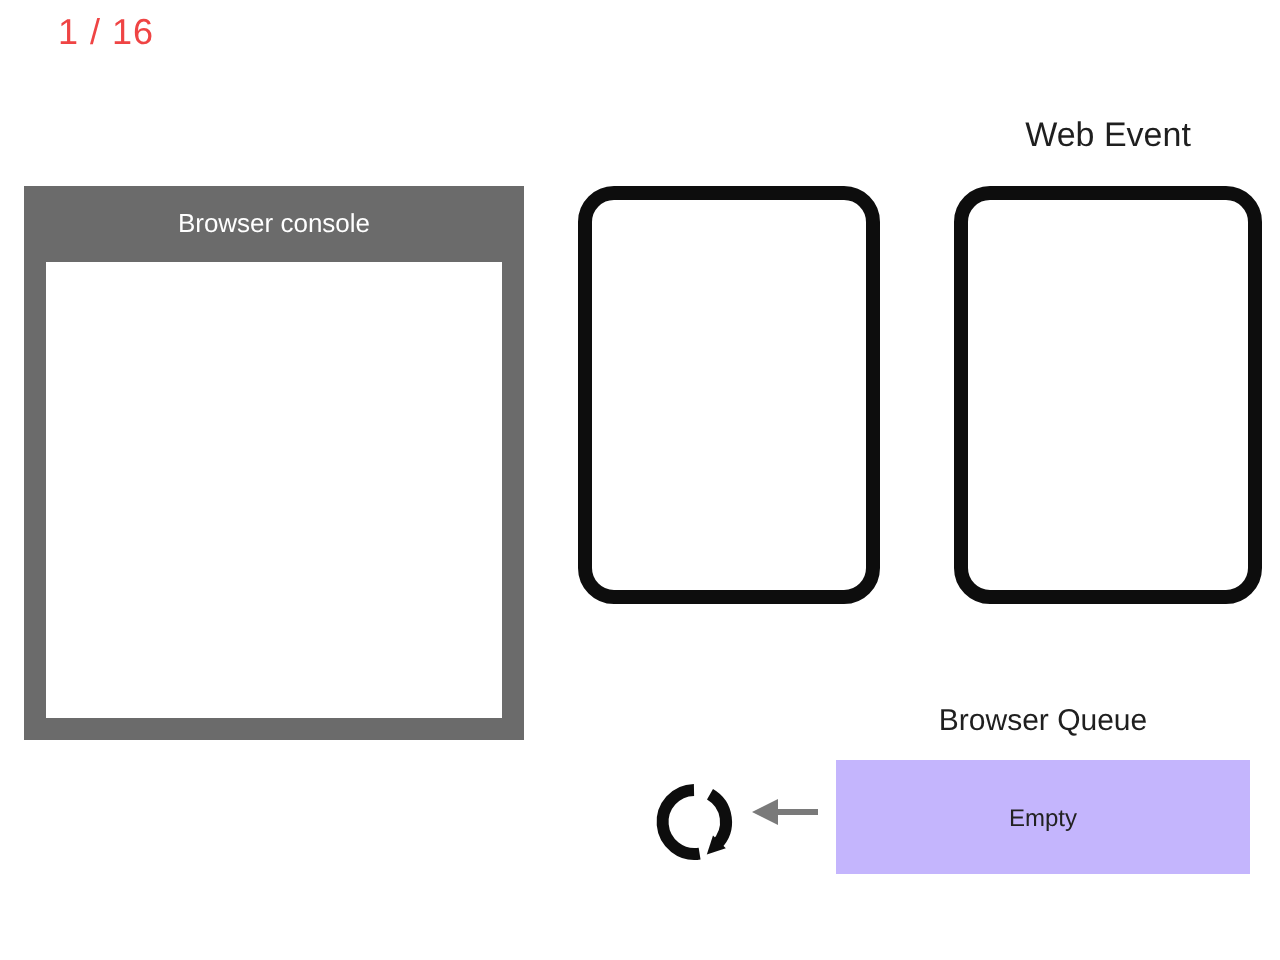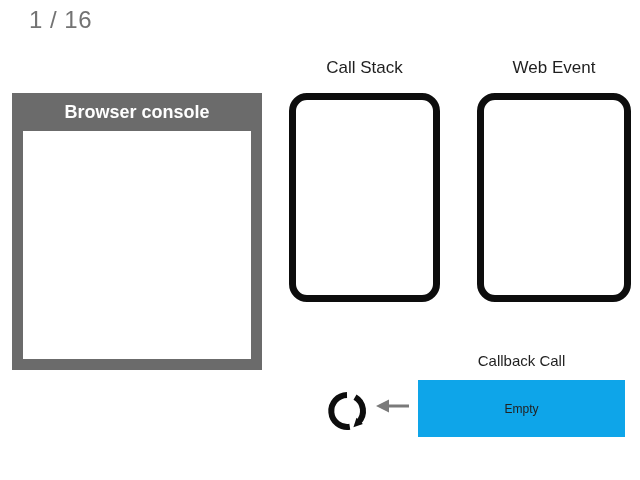--- a/index.html
+++ b/index.html
@@ -13,44 +13,43 @@
     height: 480px;
     background: #ffffff;
     overflow: hidden;
     font-family: "Liberation Sans", sans-serif;
     color: #1f1f1f;
   }
   .page-indicator {
     position: absolute;
     left: 29px;
     top: 6px;
-    font-size: 24px;
-    color: #737373;
+    font-size: 18px;
+    color: #ef4444;
     letter-spacing: 0.5px;
   }
   
   .console {
     position: absolute;
     left: 12px;
     top: 93px;
     width: 250px;
     height: 277px;
     background: #6b6b6b;
   }
   .console-title {
     position: absolute;
     left: 0;
     top: 0;
     width: 100%;
     height: 38px;
     line-height: 38px;
     text-align: center;
-    font-size: 18px;
+    font-size: 13px;
     color: #ffffff;
-    font-weight: bold;
   }
   .console-screen {
     position: absolute;
     left: 11px;
     top: 38px;
     width: 228px;
     height: 228px;
     background: #ffffff;
   }
   
@@ -95,21 +94,21 @@
     width: 34px;
     height: 18px;
   }
   
   .queue-box {
     position: absolute;
     left: 418px;
     top: 380px;
     width: 207px;
     height: 57px;
-    background: #0ea5e9;
+    background: #c4b5fd;
     display: flex;
     align-items: center;
     justify-content: center;
   }
   .queue-status {
     font-size: 12px;
     color: #222222;
   }
 </style>
 </head>
@@ -117,37 +116,36 @@
 
 <div class="slide">
 
   <div class="page-indicator">1 / 16</div>
 
   <div class="console">
     <div class="console-title">Browser console</div>
     <div class="console-screen"></div>
   </div>
 
-  <div class="box-label call-stack-label">Call Stack</div>
   <div class="frame call-stack-box"></div>
 
   <div class="box-label web-apis-label">Web Event</div>
   <div class="frame web-apis-box"></div>
 
 
   <svg class="loop-icon" viewBox="0 0 46 46" aria-hidden="true">
     <path d="M 23 7 A 16 16 0 1 0 25.8 38.8" fill="none" stroke="#0d0d0d" stroke-width="6" stroke-linecap="butt"></path>
     <path d="M 31 9.1 A 16 16 0 0 1 34.3 34.3" fill="none" stroke="#0d0d0d" stroke-width="6" stroke-linecap="butt"></path>
     <polygon points="29.4,39.2 38.9,36.1 32.5,29.7" fill="#0d0d0d"></polygon>
   </svg>
 
   <svg class="left-arrow" viewBox="0 0 34 18" aria-hidden="true">
     <rect x="11" y="7.5" width="22" height="3" fill="#7a7a7a"></rect>
     <polygon points="0,9 13,2.5 13,15.5" fill="#7a7a7a"></polygon>
   </svg>
 
-  <div class="small-label callback-queue-label">Callback Call</div>
+  <div class="small-label callback-queue-label">Browser Queue</div>
 
   <div class="queue-box">
     <span class="queue-status">Empty</span>
   </div>
 
 </div>
 
 </body></html>

